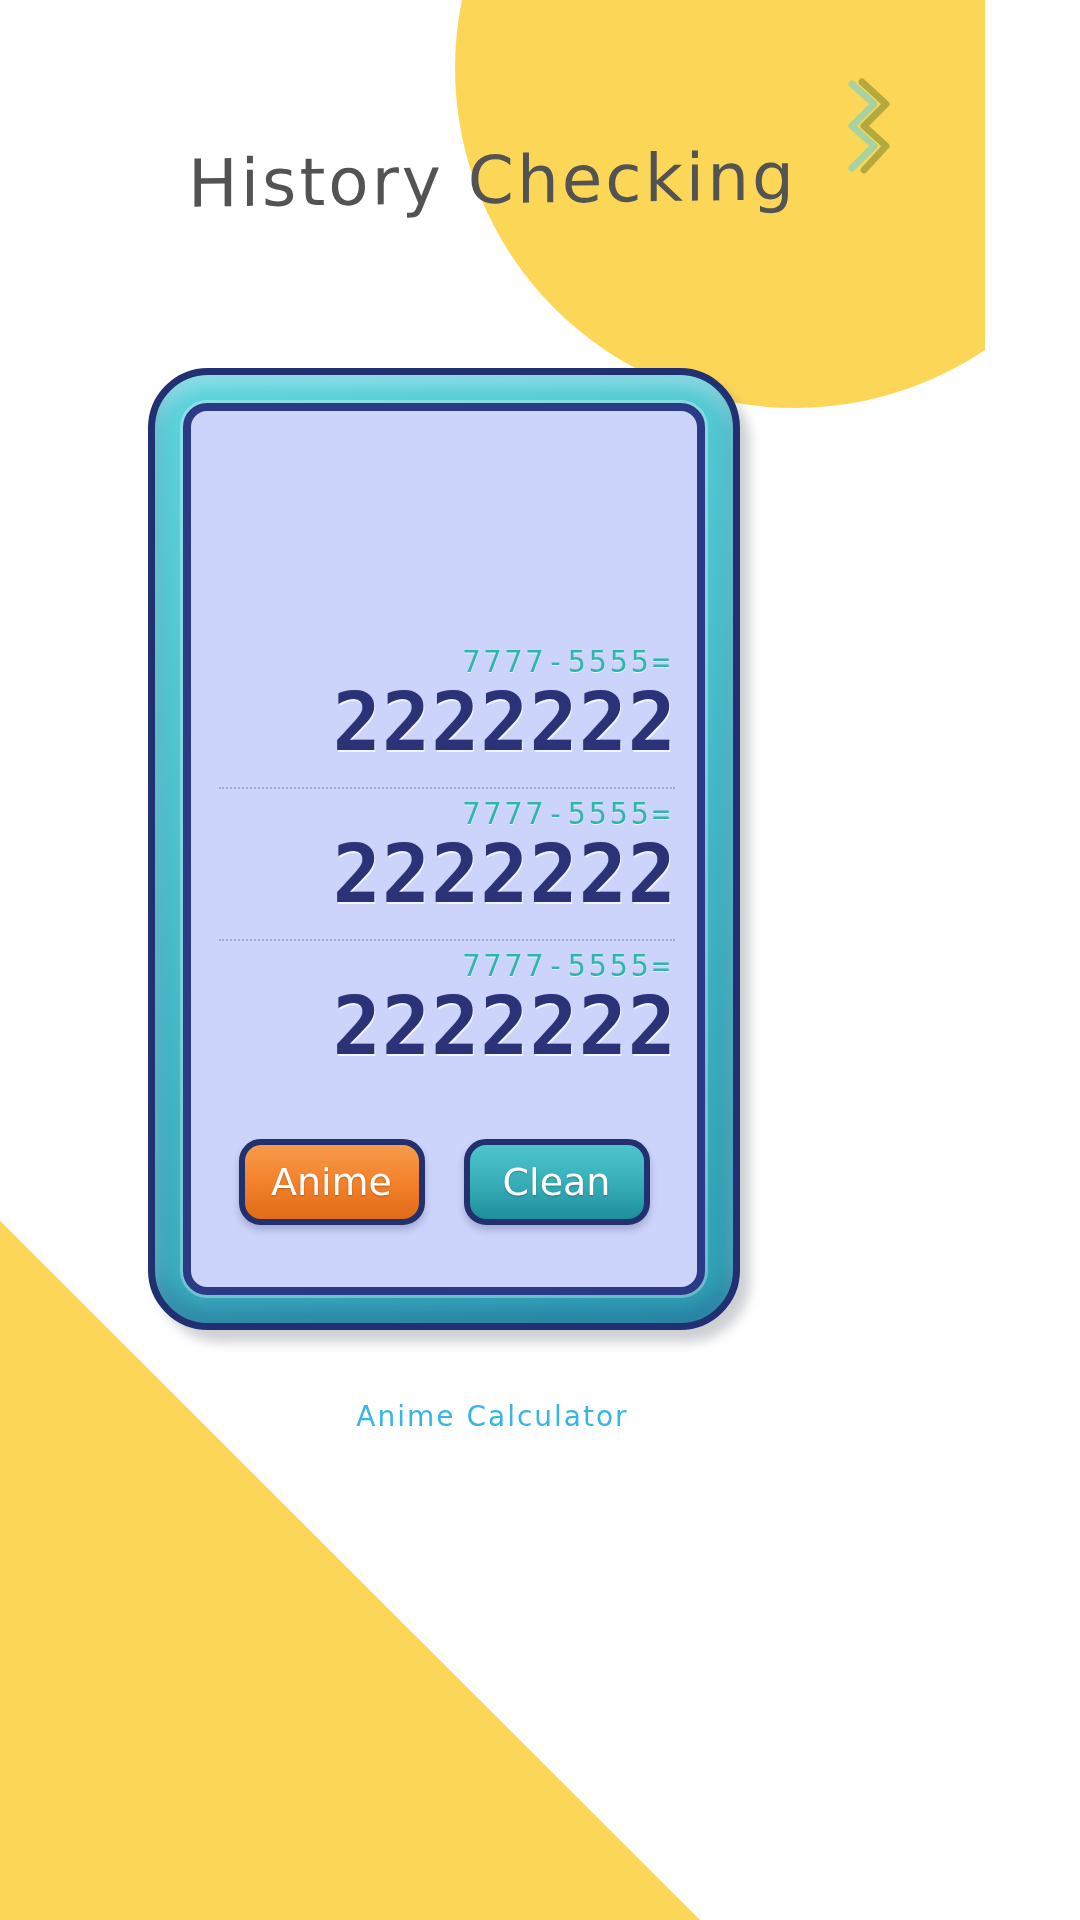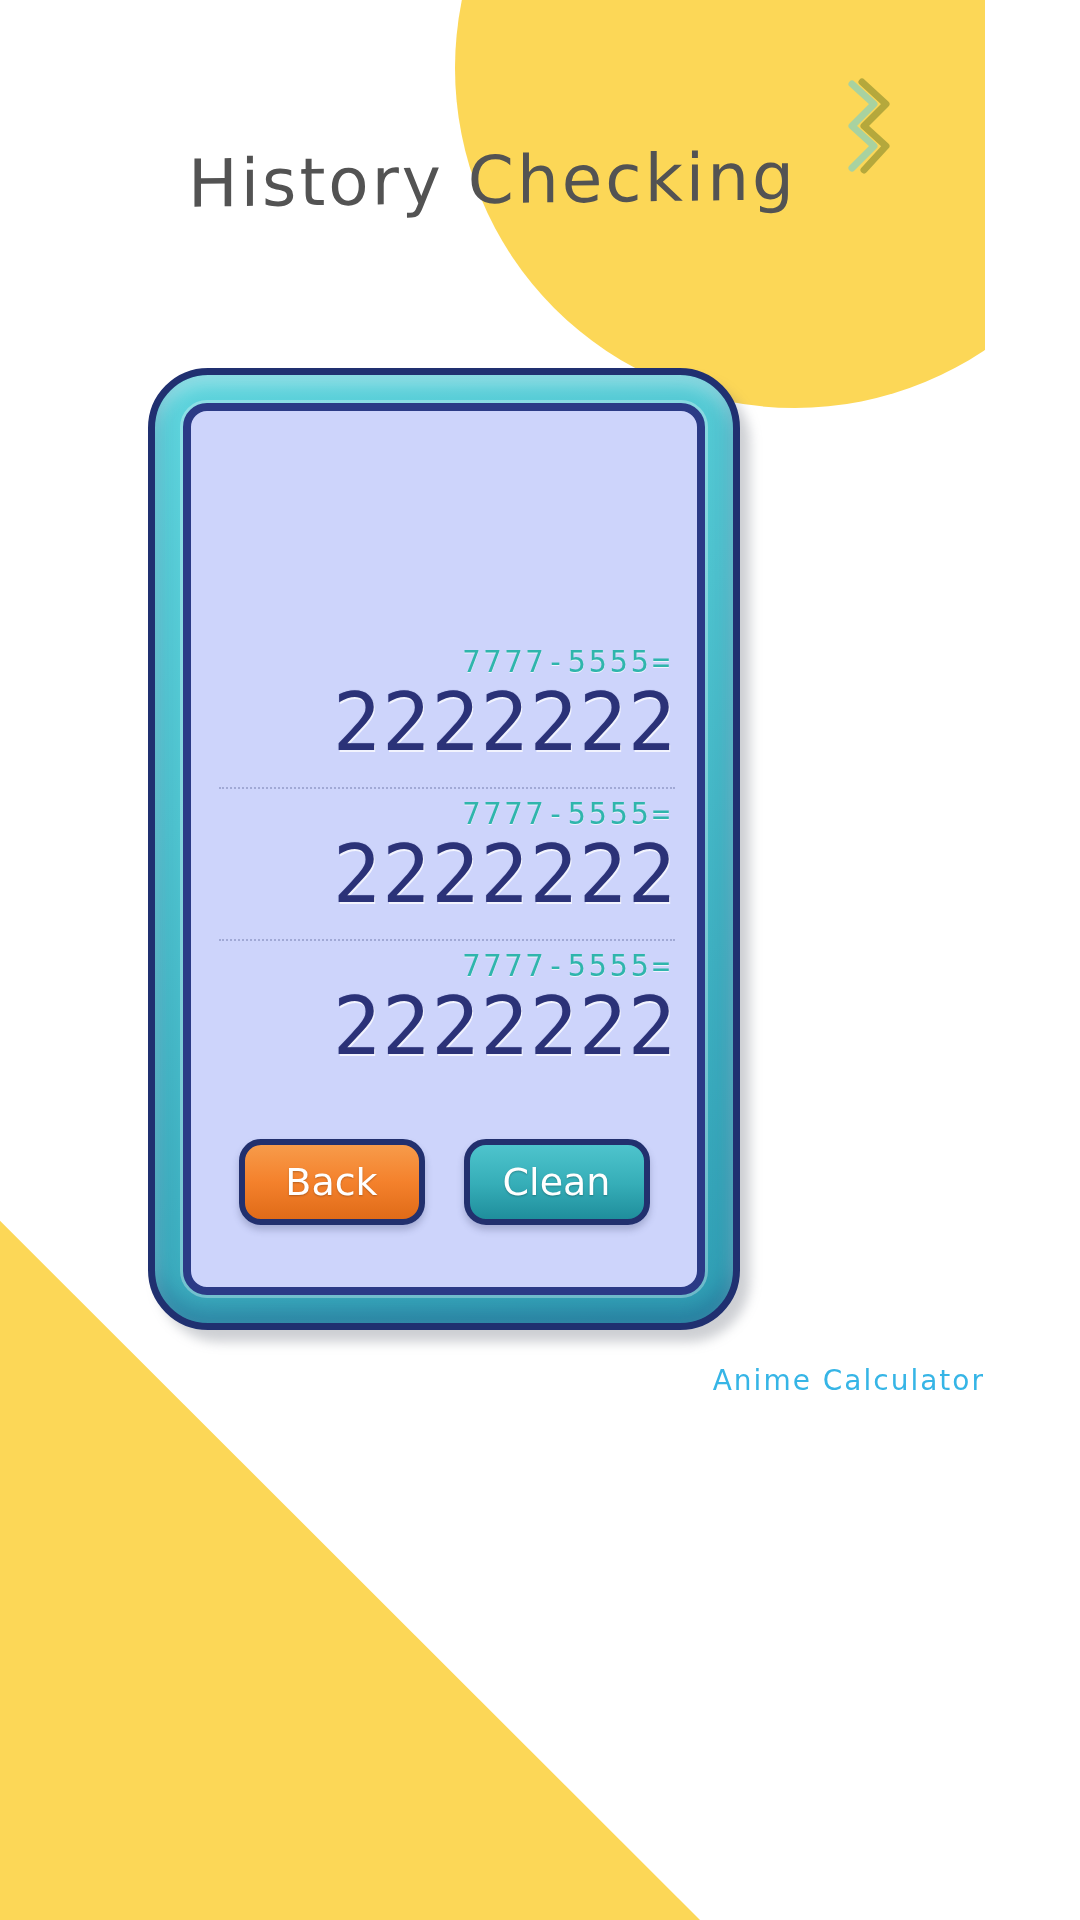--- a/index.html
+++ b/index.html
@@ -155,20 +155,21 @@
   .entry-result {
     text-align: right;
     font-family: "DejaVu Sans Mono", monospace;
     font-size: 80px;
     letter-spacing: 1px;
     color: #2b3278;
     line-height: 1.15;
     padding-right: 2px;
     text-shadow: 1px 2px 0 rgba(255,255,255,0.75),
                  0 0 1px rgba(43,50,120,0.4);
+    font-weight: bold;
   }
 
   .entry-divider {
     height: 0;
     border-top: 2px dotted #9aa2cf;
     margin: 12px 4px 10px 4px;
     opacity: 0.85;
   }
 
   
@@ -206,22 +207,22 @@
 
   .btn-back {
     background: linear-gradient(180deg, #4ec4cd 0%, #36aeb8 52%, #1f8e9c 100%);
   }
 
   
   .footer-brand {
     position: absolute;
     left: 0;
     right: 0;
-    top: 1364px;
-    text-align: right;
+    top: 1400px;
+    text-align: center;
     z-index: 5;
     font-family: "DejaVu Sans", sans-serif;
     font-size: 28px;
     letter-spacing: 2px;
     color: #36b5e6;
     text-shadow: 0 1px 1px rgba(255,255,255,0.9);
   }
 </style>
 </head>
 <body>
@@ -261,21 +262,21 @@
             <div class="entry-divider"></div>
 
             <div class="history-entry">
               <div class="entry-expression">7777-5555=</div>
               <div class="entry-result">2222222</div>
             </div>
 
           </div>
 
           <div class="button-row">
-            <div class="btn btn-clean">Back</div>
+            <div class="btn btn-clean">Anime</div>
             <div class="btn btn-back">Clean</div>
           </div>
 
         </div>
       </div>
     </div>
   </div>
 
   <div class="footer-brand">Anime Calculator</div>
 

